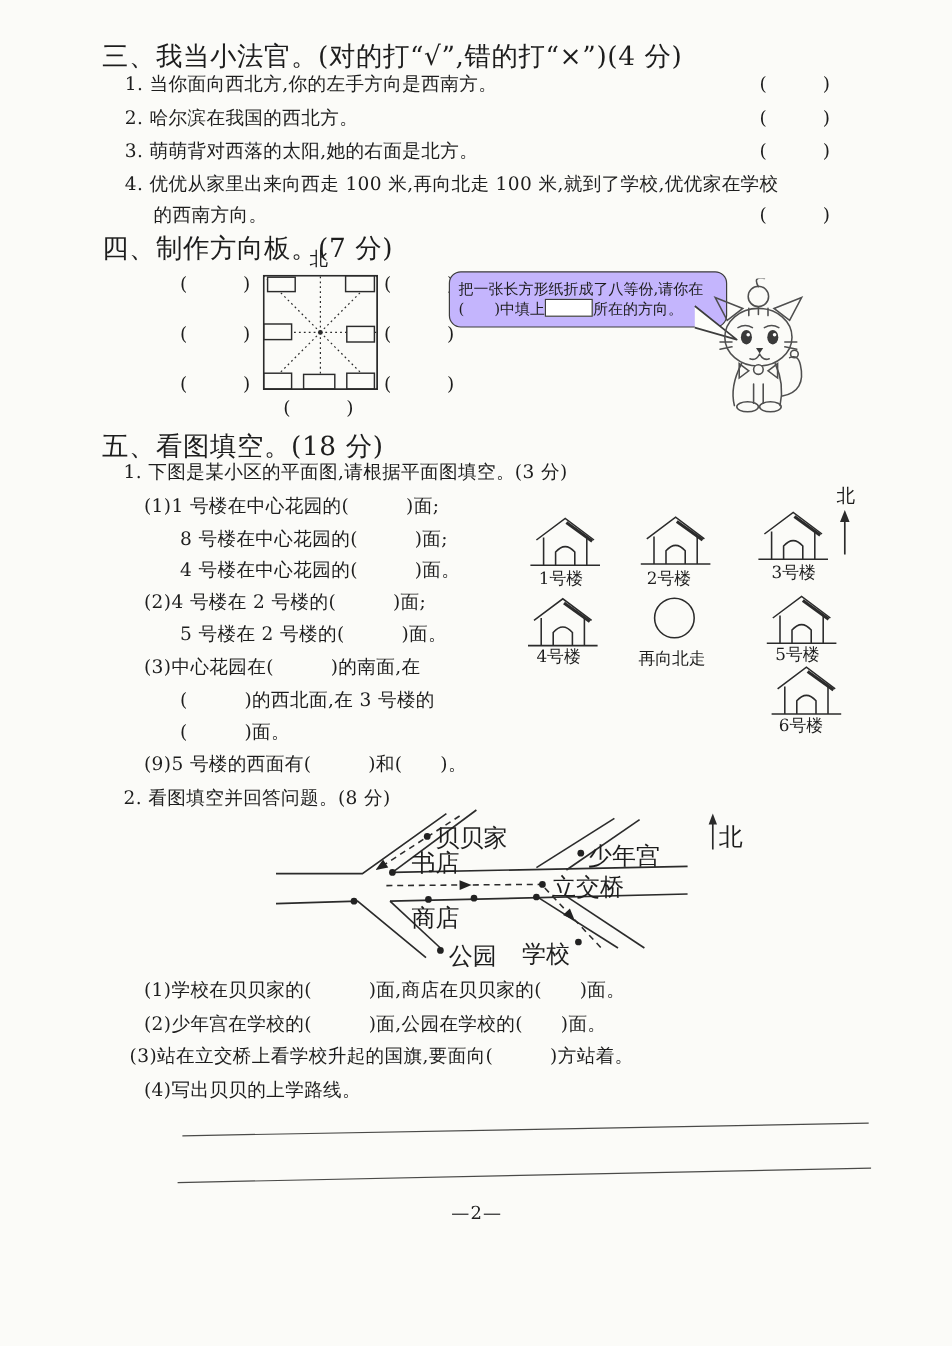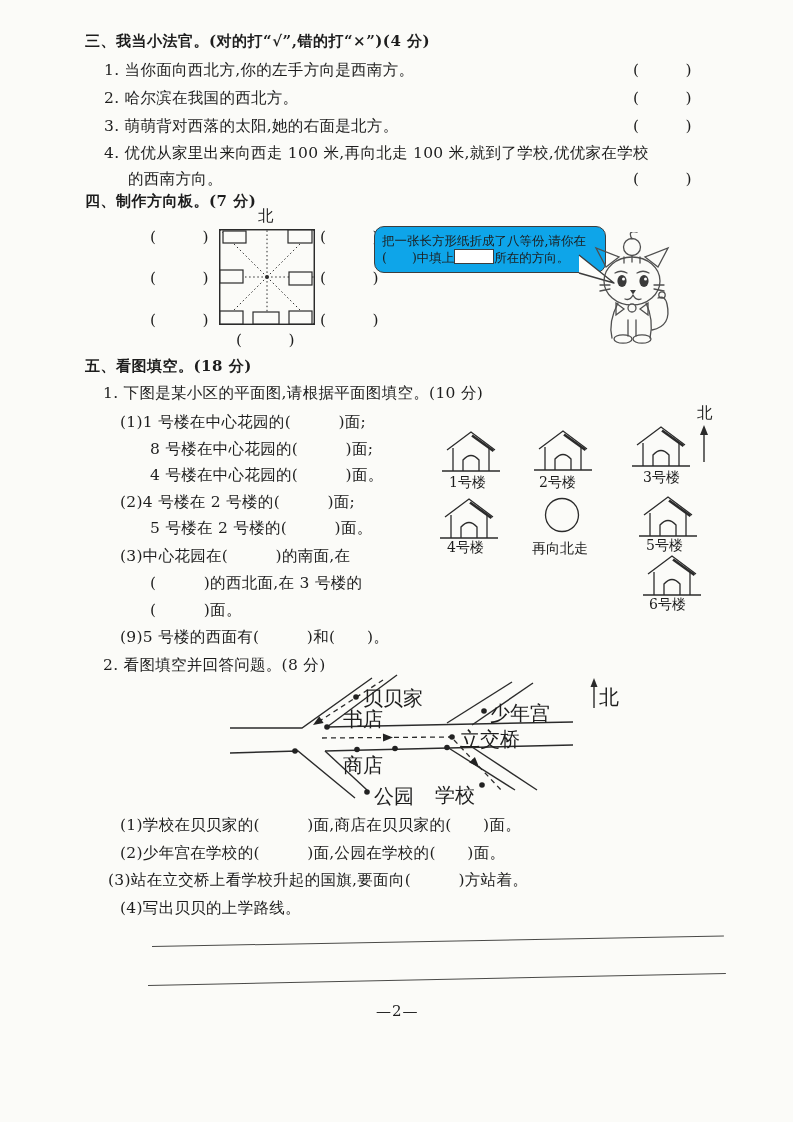--- a/index.html
+++ b/index.html
@@ -3,31 +3,31 @@
 <meta charset="utf-8">
 <style>
   html,body{margin:0;padding:0;}
   body{
     width:793px;height:1122px;position:relative;overflow:hidden;
     background:#fbfbf8;
     font-family:"DejaVu Serif","Liberation Serif",serif;
     color:#1d1d1d;
   }
   .abs{position:absolute;white-space:nowrap;}
-  .t-title{font-weight:bold;font-size:15px;letter-spacing:.5px;text-align:right;}
+  .t-title{font-weight:normal;font-size:22px;letter-spacing:.5px;text-align:right;}
   .t-line{font-size:15.5px;letter-spacing:.3px;}
   .t-small{font-size:14px;text-align:right;}
   .t-map{font-size:20px;}
   .slot{font-size:15.5px;}
   svg{display:block;}
   .stroke{stroke:#2b2b2b;fill:none;stroke-width:1.3;}
   .bubble{
     position:absolute;left:374px;top:226px;width:216px;
     border:1.5px solid #3d3d3d;border-radius:10px;
-    padding:5px 7px 6px 7px;background:#0ea5e9;
+    padding:5px 7px 6px 7px;background:#c4b5fd;
     font-size:12.5px;line-height:17px;letter-spacing:0;
   }
   .fill-box{
     display:inline-block;width:38px;height:13px;
     border:1px solid #3d3d3d;vertical-align:-2px;background:#fff;
   }
   .answer-rule{
     position:absolute;height:0;border-top:1.7px solid #4a4a48;
     transform-origin:left center;
   }
@@ -119,21 +119,21 @@
     </g>
     <ellipse cx="32" cy="49" rx="4.6" ry="6" fill="#3a3a3a"></ellipse>
     <ellipse cx="54" cy="49" rx="4.6" ry="6" fill="#3a3a3a"></ellipse>
     <circle cx="33.5" cy="47" r="1.5" fill="#fff"></circle>
     <circle cx="55.5" cy="47" r="1.5" fill="#fff"></circle>
     <path d="M40,58 L46,58 L43,62.5 Z" fill="#3a3a3a"></path>
     <circle cx="42" cy="76" r="4" fill="#fbfbf8" stroke="#4f4f4f" stroke-width="1.3"></circle>
   </svg>
 
   <div class="abs t-title" style="left:85px;top:357px">五、看图填空。(18 分)</div>
-  <div class="abs t-line" style="left:103px;top:383px">1. 下图是某小区的平面图,请根据平面图填空。(10 分)</div>
+  <div class="abs t-line" style="left:103px;top:383px">1. 下图是某小区的平面图,请根据平面图填空。(3 分)</div>
 
   <div class="abs t-line" style="left:120px;top:412px">(1)1 号楼在中心花园的(　　　)面;</div>
   <div class="abs t-line" style="left:150px;top:439px">8 号楼在中心花园的(　　　)面;</div>
   <div class="abs t-line" style="left:150px;top:465px">4 号楼在中心花园的(　　　)面。</div>
   <div class="abs t-line" style="left:120px;top:492px">(2)4 号楼在 2 号楼的(　　　)面;</div>
   <div class="abs t-line" style="left:150px;top:518px">5 号楼在 2 号楼的(　　　)面。</div>
   <div class="abs t-line" style="left:120px;top:546px">(3)中心花园在(　　　)的南面,在</div>
   <div class="abs t-line" style="left:150px;top:573px">(　　　)的西北面,在 3 号楼的</div>
   <div class="abs t-line" style="left:150px;top:600px">(　　　)面。</div>
   <div class="abs t-line" style="left:120px;top:627px">(9)5 号楼的西面有(　　　)和(　　)。</div>

